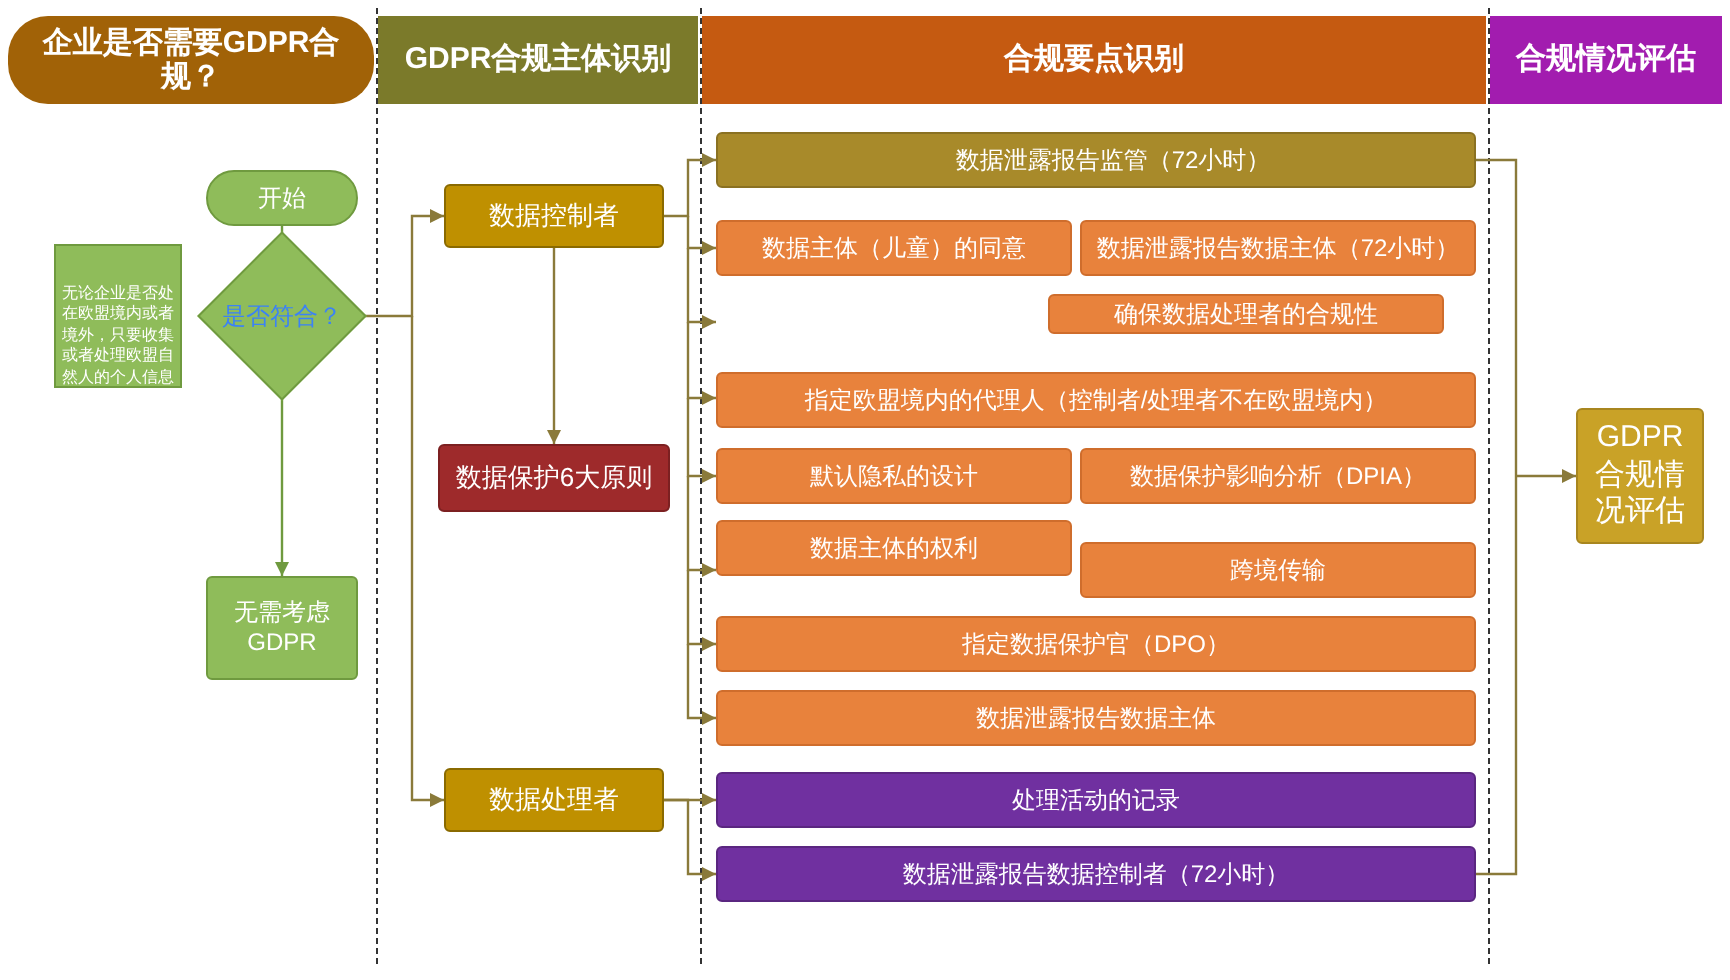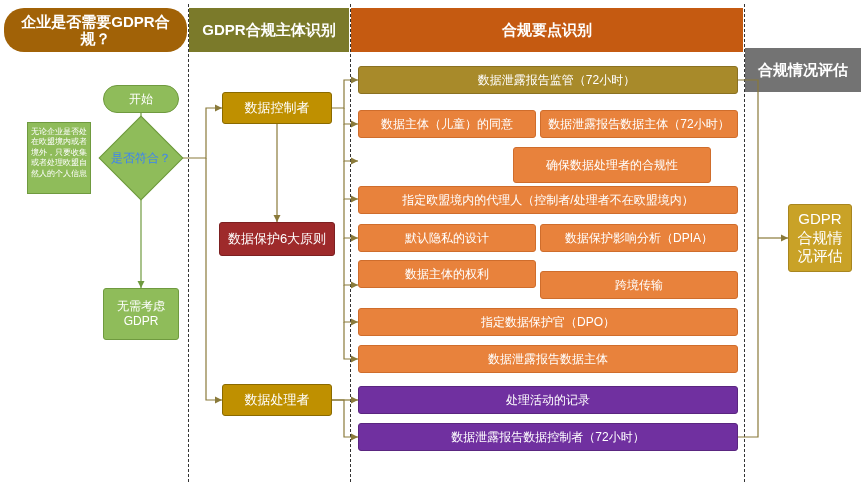--- a/index.html
+++ b/index.html
@@ -28,21 +28,21 @@
     font-size: 15px;
     font-weight: bold;
     text-align: center;
     line-height: 1.15;
     padding: 0 4px;
     box-sizing: border-box;
   }
   .band.green  { background: #a16207; border-radius: 20px; }
   .band.olive  { background: #7b7a2a; }
   .band.orange { background: #c55a11; }
-  .band.gold   { background: #737373; margin-top: 40px; }
+  .band.gold   { background: #a21caf; }
 
   .divider {
     position: absolute;
     top: 4px;
     width: 0;
     height: 478px;
     border-left: 1px dashed #333333;
   }
 
   .node {
@@ -86,21 +86,21 @@
     font-size: 12px;
     text-align: right;
   }
   .note {
     position: absolute;
     background: #8fbc5a;
     border: 1px solid #6f9a3f;
     color: #ffffff;
     font-size: 8px;
     line-height: 1.3;
-    padding: 4px 3px;
+    padding: 19px 3px;
     box-sizing: border-box;
     text-align: center;
   }
   svg.wires {
     position: absolute;
     left: 0;
     top: 0;
     width: 865px;
     height: 490px;
     pointer-events: none;
@@ -171,21 +171,21 @@
 
   <div class="node n-olivebox" style="left:222px; top:92px; width:110px; height:32px; font-size:13px;">数据控制者</div>
   <div class="node n-red" style="left:219px; top:222px; width:116px; height:34px; font-size:13px;">数据保护6大原则</div>
   <div class="node n-olivebox" style="left:222px; top:384px; width:110px; height:32px; font-size:13px;">数据处理者</div>
 
   <div class="node n-olive" style="left:358px; top:66px; width:380px; height:28px;padding-left:21px;">数据泄露报告监管（72小时）</div>
 
   <div class="node n-orange" style="left:358px; top:110px; width:178px; height:28px;">数据主体（儿童）的同意</div>
   <div class="node n-orange" style="left:540px; top:110px; width:198px; height:28px;">数据泄露报告数据主体（72小时）</div>
 
-  <div class="node n-orange" style="left:513px; top:147px; width:198px; height:36px;">确保数据处理者的合规性</div>
+  <div class="node n-orange" style="left:524px; top:147px; width:198px; height:20px;">确保数据处理者的合规性</div>
 
   <div class="node n-orange" style="left:358px; top:186px; width:380px; height:28px;">指定欧盟境内的代理人（控制者/处理者不在欧盟境内）</div>
 
   <div class="node n-orange" style="left:358px; top:224px; width:178px; height:28px;">默认隐私的设计</div>
   <div class="node n-orange" style="left:540px; top:224px; width:198px; height:28px;">数据保护影响分析（DPIA）</div>
 
   <div class="node n-orange" style="left:358px; top:260px; width:178px; height:28px;">数据主体的权利</div>
   <div class="node n-orange" style="left:540px; top:271px; width:198px; height:28px;">跨境传输</div>
 
   <div class="node n-orange" style="left:358px; top:308px; width:380px; height:28px;">指定数据保护官（DPO）</div>

